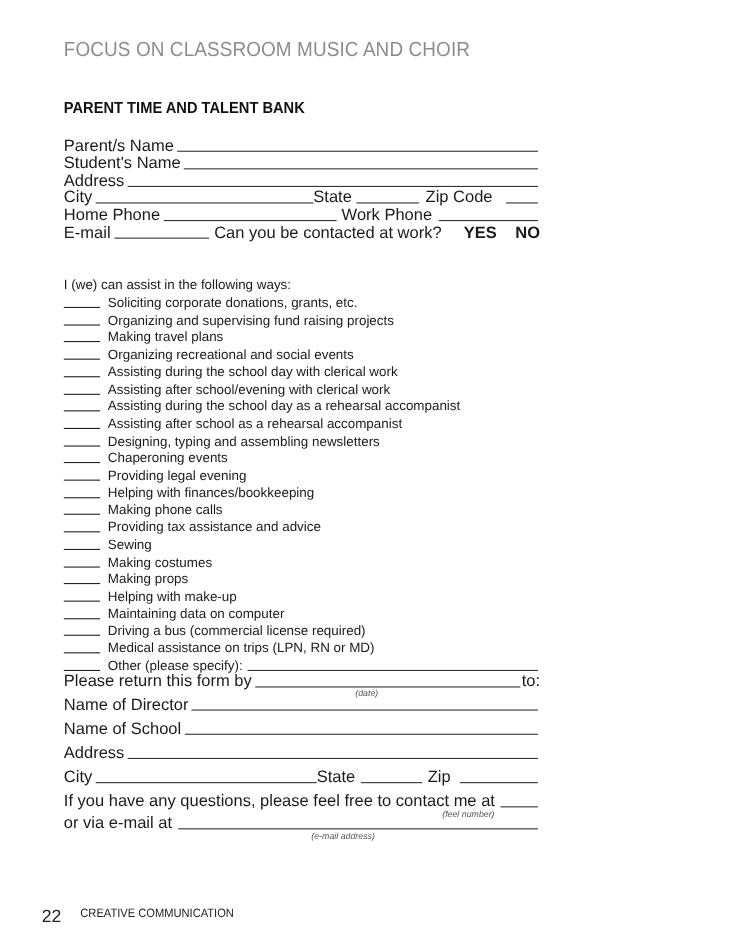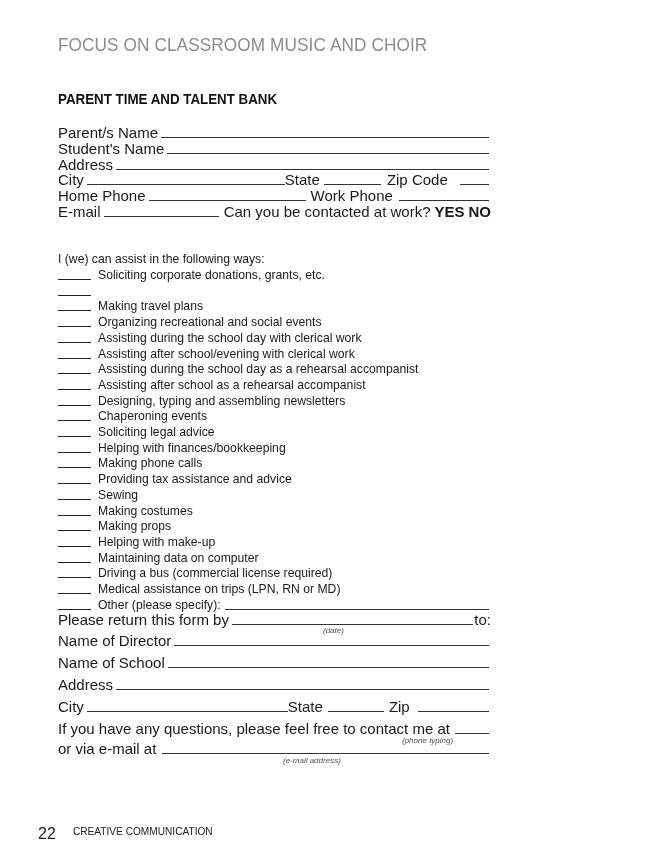--- a/index.html
+++ b/index.html
@@ -48,35 +48,36 @@
 <div class="row" style="top:187px">
   <span class="lbl">Home Phone</span>
   <span class="line" style="width:157px; margin-right:5px"></span>
   <span class="lbl">Work Phone</span>
   <span class="line grow" style="margin-left:6px"></span>
 </div>
 <div class="row" style="top:203px">
   <span class="lbl">E-mail</span>
   <span class="line" style="width:180px; margin-right:5px"></span>
   <span class="lbl">Can you be contacted at work?</span>
-  <span class="lbl bold" style="margin-left:4px">YES</span>
-  <span class="lbl bold" style="margin-left:4px">NO</span>
+  <span class="lbl bold" style="margin-left:20px">YES</span>
+  <span class="lbl bold" style="margin-left:17px">NO</span>
 </div>
 
 <div class="item" style="top:234px">
   <span class="lbl">I (we) can assist in the following ways:</span>
 </div>
 
 <div id="assist-list">
     <div class="item" style="top: 250px;">
       <span class="blank"></span>
       <span class="lbl">Soliciting corporate donations, grants, etc.</span>
     </div>
     <div class="item" style="top: 265.7px;">
       <span class="blank"></span>
+      <span class="lbl">Organizing and supervising fund raising projects</span>
     </div>
     <div class="item" style="top: 281.4px;">
       <span class="blank"></span>
       <span class="lbl">Making travel plans</span>
     </div>
     <div class="item" style="top: 297.1px;">
       <span class="blank"></span>
       <span class="lbl">Organizing recreational and social events</span>
     </div>
     <div class="item" style="top: 312.8px;">
@@ -98,21 +99,21 @@
     <div class="item" style="top: 375.6px;">
       <span class="blank"></span>
       <span class="lbl">Designing, typing and assembling newsletters</span>
     </div>
     <div class="item" style="top: 391.3px;">
       <span class="blank"></span>
       <span class="lbl">Chaperoning events</span>
     </div>
     <div class="item" style="top: 407px;">
       <span class="blank"></span>
-      <span class="lbl">Soliciting legal advice</span>
+      <span class="lbl">Providing legal evening</span>
     </div>
     <div class="item" style="top: 422.7px;">
       <span class="blank"></span>
       <span class="lbl">Helping with finances/bookkeeping</span>
     </div>
     <div class="item" style="top: 438.4px;">
       <span class="blank"></span>
       <span class="lbl">Making phone calls</span>
     </div>
     <div class="item" style="top: 454.1px;">
@@ -178,21 +179,21 @@
   <span class="line" style="width:201px; margin-right:0"></span>
   <span class="lbl">State</span>
   <span class="line" style="width:56px; margin-left:5px; margin-right:5px"></span>
   <span class="lbl">Zip</span>
   <span class="line grow" style="margin-left:8px"></span>
 </div>
 <div class="row" style="top:720px">
   <span class="lbl">If you have any questions, please feel free to contact me at</span>
   <span class="line grow" style="margin-left:5px"></span>
 </div>
-<div class="hint" style="left:402px; top:736px">(phone typing)</div>
+<div class="hint" style="left:402px; top:736px">(feel number)</div>
 
 <div class="row" style="top:740px">
   <span class="lbl">or via e-mail at</span>
   <span class="line grow" style="margin-left:6px"></span>
 </div>
 <div class="hint" style="left:283px; top:756px">(e-mail address)</div>
 
 <div class="abs footer-num">22</div>
 <div class="abs footer-title">CREATIVE COMMUNICATION</div>
 

